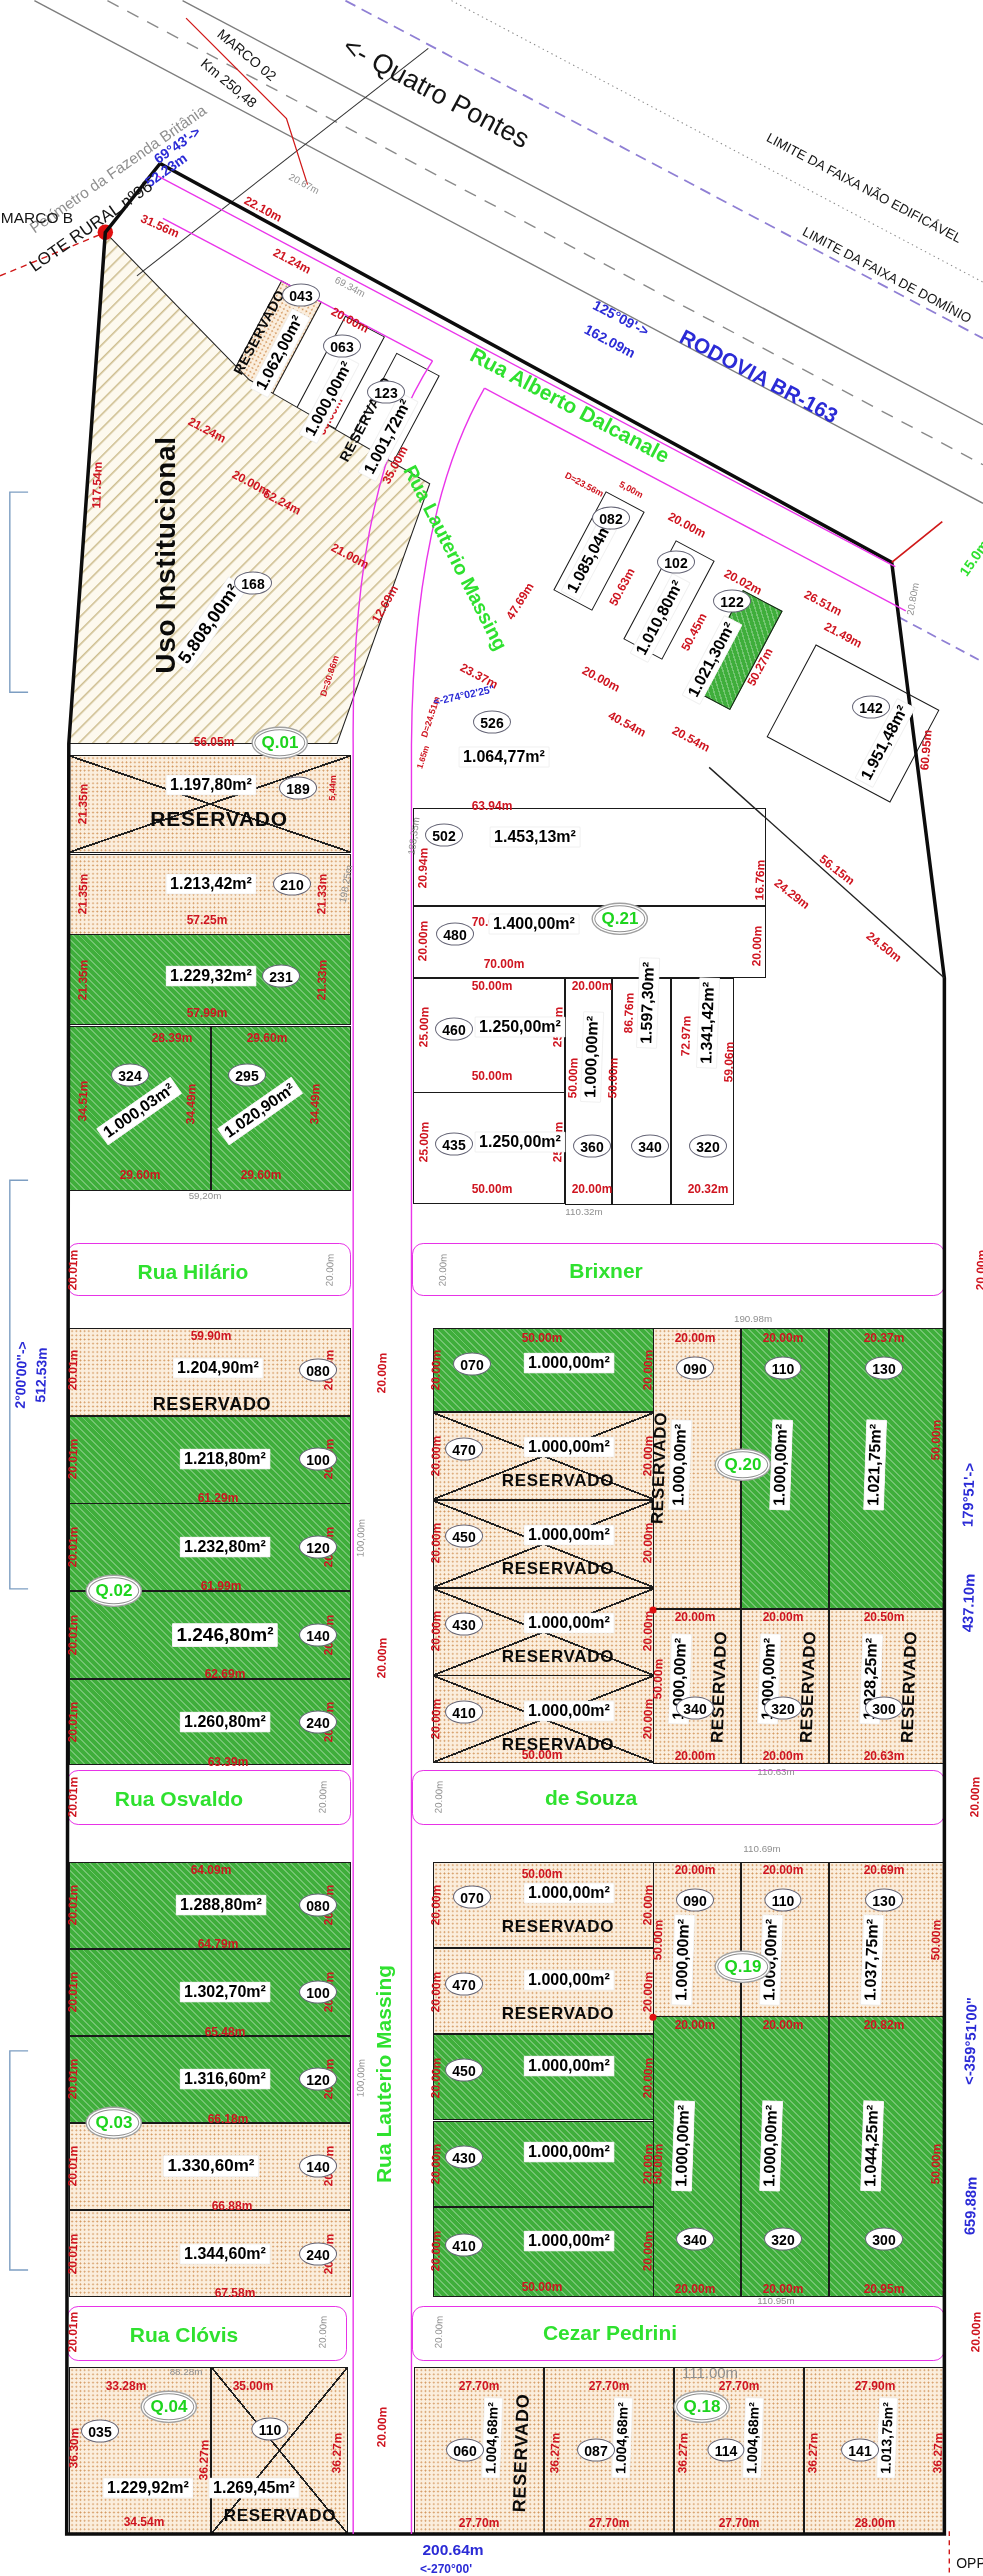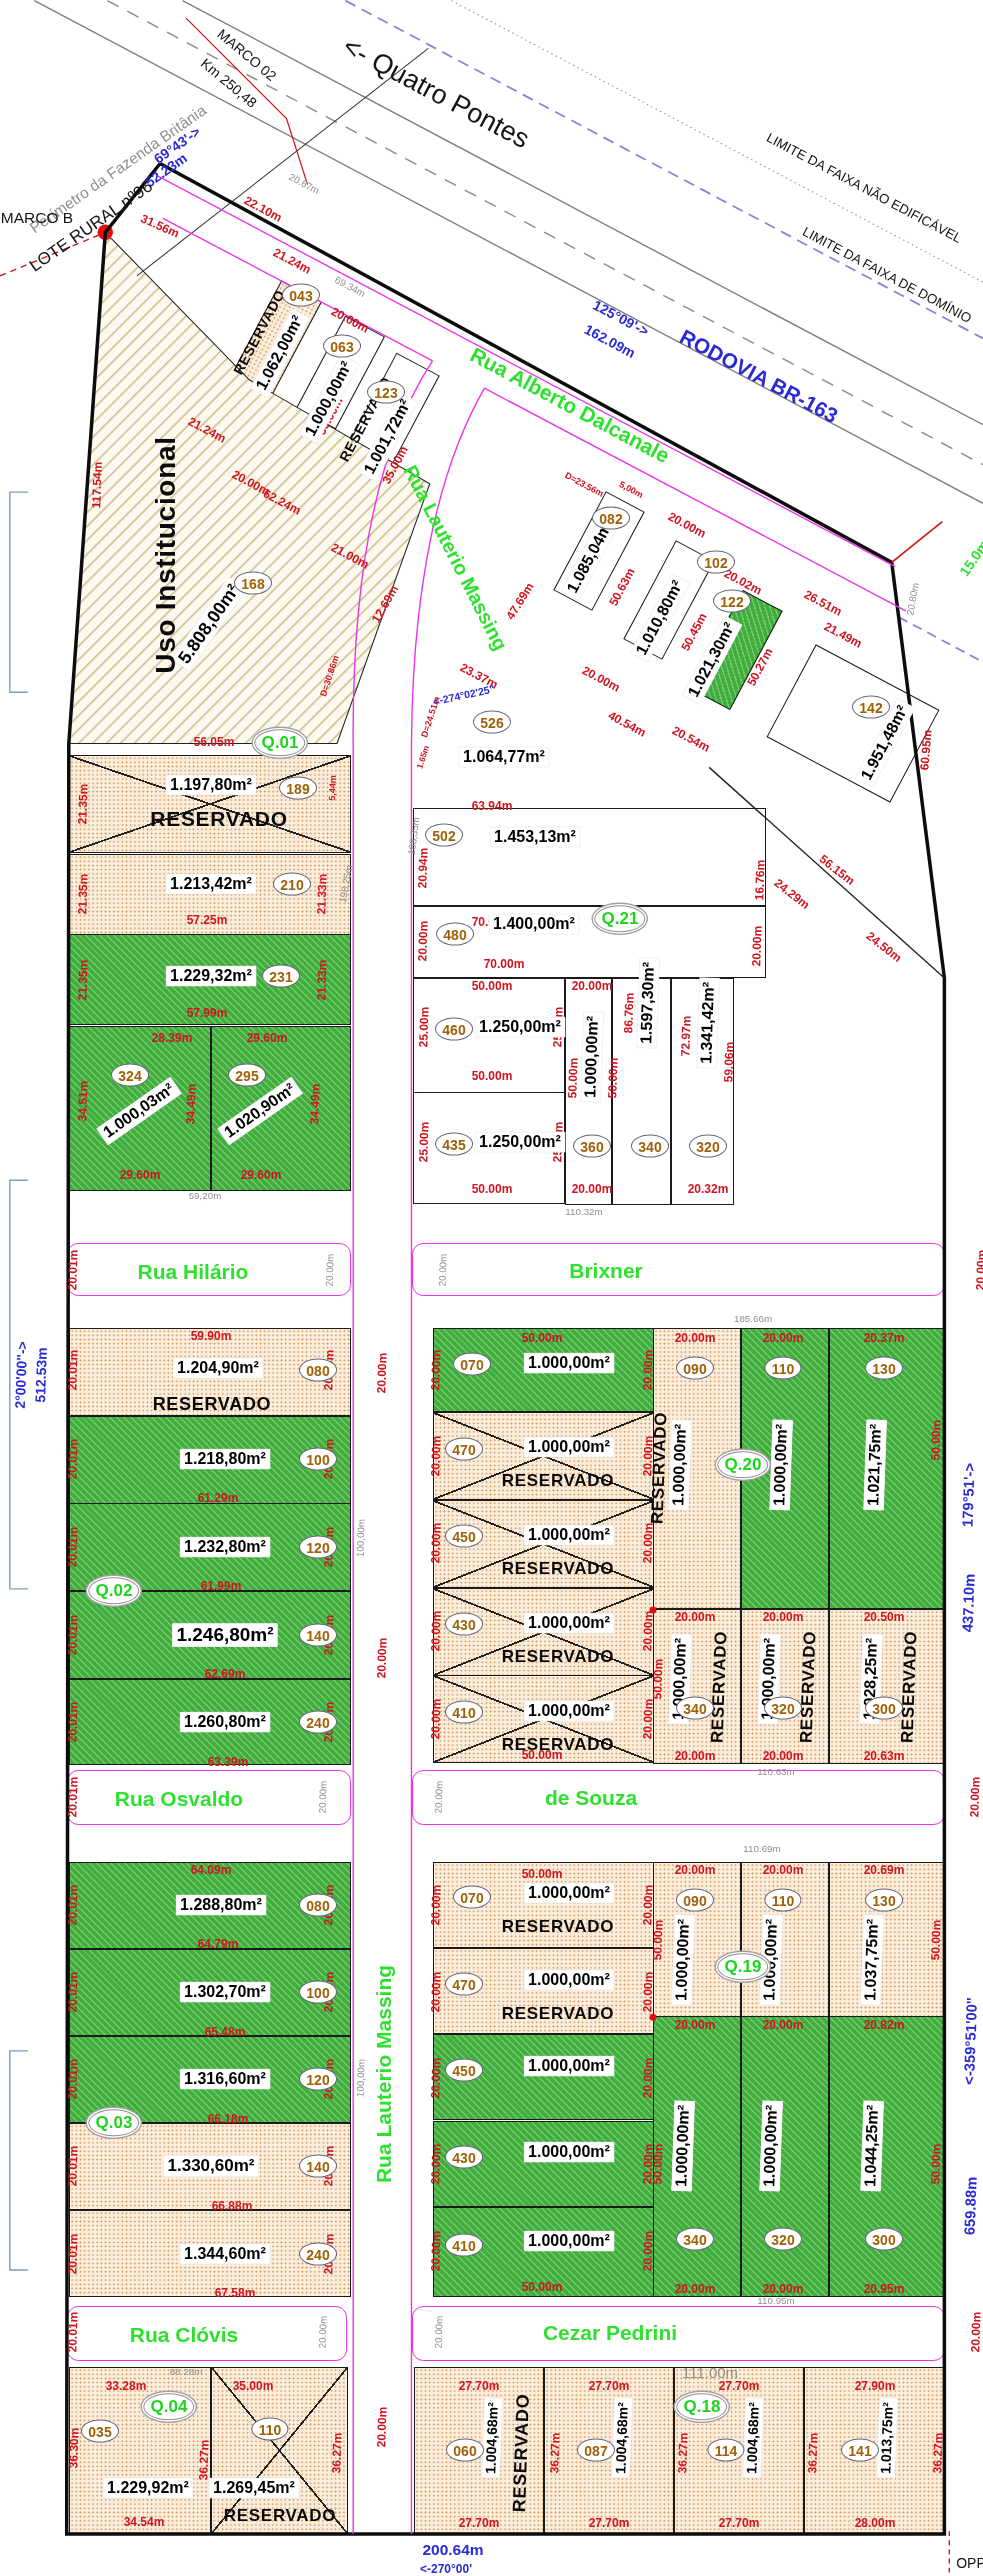--- a/index.html
+++ b/index.html
@@ -25,21 +25,21 @@
   #lines{position:absolute;left:0;top:0;z-index:20;pointer-events:none;}
   
   .lbl{position:absolute;white-space:nowrap;line-height:1;z-index:30;transform:translate(-50%,-50%);}
   .dim-red{color:#cf1520;font-weight:700;}
   .dim-gray{color:#8f8f8f;font-weight:400;}
   .note-blue{color:#2b2bd6;font-weight:700;}
   .note-black{color:#141414;font-weight:400;}
   .street{color:#2fe12f;font-weight:700;}
   .area{color:#000;font-weight:700;background:#fff;padding:1.4px 3.5px;border-radius:1.4px;border:0.7px solid rgba(0,0,0,0.06);}
   .resv{color:#0a0a0a;font-weight:800;letter-spacing:0.7px;}
-  .oval{color:#a16207;font-weight:700;background:#fff;border:1.3px solid #667;border-radius:50%;padding:3.5px 6.3px;}
+  .oval{color:#000000;font-weight:700;background:#fff;border:1.3px solid #667;border-radius:50%;padding:3.5px 6.3px;}
   .qbadge{color:#1ed41e;font-weight:800;background:#fff;border:1.4px solid #909090;border-radius:50%;
     padding:4.2px 6.3px;box-shadow:0 0 0 1.4px #fff,0 0 0 2.8px #a0a0a0;}
   .wm{color:#777;opacity:.22;font-style:italic;font-weight:700;font-size:84px;}
 </style>
 </head>
 <body>
 
 <div id="map">
 
   <div class="lot fill-dot cross" style="left:69px;top:755px;width:282px;height:98px;"></div>
@@ -338,21 +338,21 @@
     <div class="lbl dim-red" style="left: 875px; top: 2523px; font-size: 12px;">28.00m</div>
     <div class="lbl dim-gray" style="left: 304px; top: 184px; font-size: 9.8px; transform: translate(-50%, -50%) rotate(28deg);">20.67m</div>
     <div class="lbl dim-gray" style="left: 350px; top: 287px; font-size: 9.8px; transform: translate(-50%, -50%) rotate(28deg);">69.34m</div>
     <div class="lbl dim-gray" style="left: 118px; top: 169px; font-size: 15.5px; transform: translate(-50%, -50%) rotate(-35deg);">Perímetro da Fazenda Britânia</div>
     <div class="lbl dim-gray" style="left: 414px; top: 836px; font-size: 9.8px; transform: translate(-50%, -50%) rotate(-82deg);">188,35m</div>
     <div class="lbl dim-gray" style="left: 346px; top: 884px; font-size: 9.8px; transform: translate(-50%, -50%) rotate(-80deg);">198,25m</div>
     <div class="lbl dim-gray" style="left: 205px; top: 1196px; font-size: 9.8px;">59,20m</div>
     <div class="lbl dim-gray" style="left: 584px; top: 1212px; font-size: 9.8px;">110.32m</div>
     <div class="lbl dim-gray" style="left: 361px; top: 1538px; font-size: 9.8px; transform: translate(-50%, -50%) rotate(-88deg);">100,00m</div>
     <div class="lbl dim-gray" style="left: 361px; top: 2078px; font-size: 9.8px; transform: translate(-50%, -50%) rotate(-88deg);">100,00m</div>
-    <div class="lbl dim-gray" style="left: 753px; top: 1319px; font-size: 9.8px;">185.66m</div>
+    <div class="lbl dim-gray" style="left: 753px; top: 1319px; font-size: 9.8px;">190.98m</div>
     <div class="lbl dim-gray" style="left: 776px; top: 1772px; font-size: 9.8px;">110.63m</div>
     <div class="lbl dim-gray" style="left: 762px; top: 1849px; font-size: 9.8px;">110.69m</div>
     <div class="lbl dim-gray" style="left: 776px; top: 2301px; font-size: 9.8px;">110.95m</div>
     <div class="lbl dim-gray" style="left: 186px; top: 2372px; font-size: 9.8px;">88.28m</div>
     <div class="lbl dim-gray" style="left: 710px; top: 2372px; font-size: 15px;">111.00m</div>
     <div class="lbl dim-gray" style="left: 913px; top: 599px; font-size: 9.8px; transform: translate(-50%, -50%) rotate(-80deg);">20.80m</div>
     <div class="lbl dim-gray" style="left: 330px; top: 1270px; font-size: 9.8px; transform: translate(-50%, -50%) rotate(-88deg);">20.00m</div>
     <div class="lbl dim-gray" style="left: 443px; top: 1270px; font-size: 9.8px; transform: translate(-50%, -50%) rotate(-88deg);">20.00m</div>
     <div class="lbl dim-gray" style="left: 323px; top: 1797px; font-size: 9.8px; transform: translate(-50%, -50%) rotate(-88deg);">20.00m</div>
     <div class="lbl dim-gray" style="left: 439px; top: 1797px; font-size: 9.8px; transform: translate(-50%, -50%) rotate(-88deg);">20.00m</div>
@@ -464,21 +464,21 @@
     <div class="lbl resv" style="left: 558px; top: 1926px; font-size: 17px;">RESERVADO</div>
     <div class="lbl resv" style="left: 558px; top: 2013px; font-size: 17px;">RESERVADO</div>
     <div class="lbl resv" style="left: 280px; top: 2515px; font-size: 17px;">RESERVADO</div>
     <div class="lbl resv" style="left: 521px; top: 2453px; font-size: 18px; transform: translate(-50%, -50%) rotate(-88deg);">RESERVADO</div>
     <div class="lbl resv" style="left: 166px; top: 555px; font-size: 28px; transform: translate(-50%, -50%) rotate(-90deg);">Uso Institucional</div>
     <div class="lbl oval" style="left: 301px; top: 295px; font-size: 14px;">043</div>
     <div class="lbl oval" style="left: 342px; top: 346px; font-size: 14px;">063</div>
     <div class="lbl oval" style="left: 386px; top: 392px; font-size: 14px;">123</div>
     <div class="lbl oval" style="left: 253px; top: 583px; font-size: 14px;">168</div>
     <div class="lbl oval" style="left: 611px; top: 518px; font-size: 14px;">082</div>
-    <div class="lbl oval" style="left: 676px; top: 562px; font-size: 14px; margin-left: 40px;">102</div>
+    <div class="lbl oval" style="left: 676px; top: 562px; font-size: 14px;">102</div>
     <div class="lbl oval" style="left: 732px; top: 601px; font-size: 14px;">122</div>
     <div class="lbl oval" style="left: 871px; top: 707px; font-size: 14px;">142</div>
     <div class="lbl oval" style="left: 492px; top: 722px; font-size: 14px;">526</div>
     <div class="lbl oval" style="left: 444px; top: 835px; font-size: 14px;">502</div>
     <div class="lbl oval" style="left: 455px; top: 934px; font-size: 14px;">480</div>
     <div class="lbl oval" style="left: 454px; top: 1029px; font-size: 14px;">460</div>
     <div class="lbl oval" style="left: 454px; top: 1144px; font-size: 14px;">435</div>
     <div class="lbl oval" style="left: 592px; top: 1146px; font-size: 14px;">360</div>
     <div class="lbl oval" style="left: 650px; top: 1146px; font-size: 14px;">340</div>
     <div class="lbl oval" style="left: 708px; top: 1146px; font-size: 14px;">320</div>

